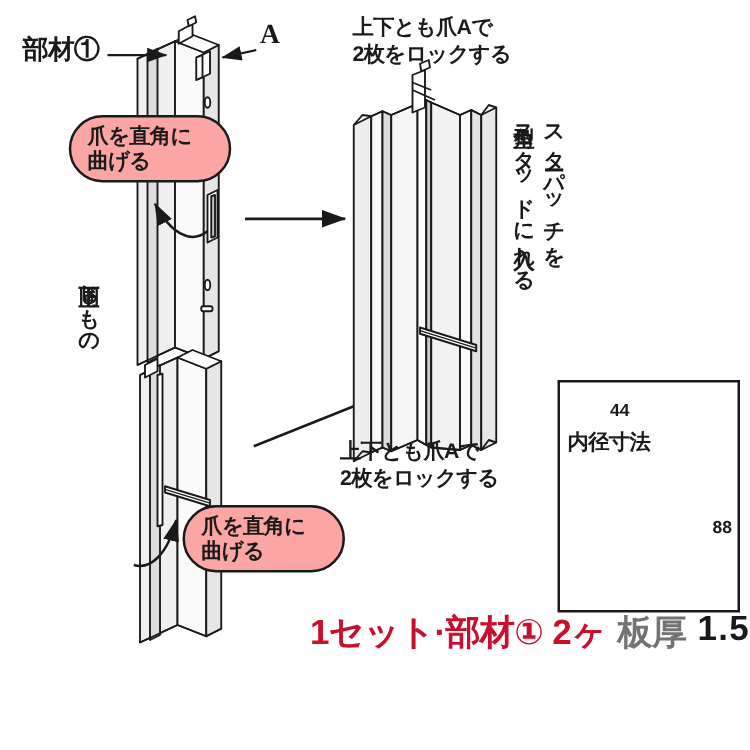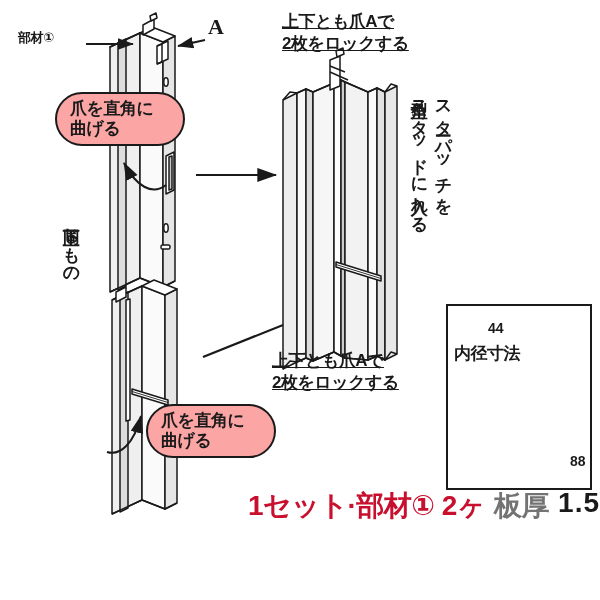--- a/index.html
+++ b/index.html
@@ -29,24 +29,24 @@
   .tx {
     position: absolute;
     color: #1a1a1a;
     font-weight: 700;
     line-height: 1.18;
     white-space: pre;
     letter-spacing: -0.5px;
   }
   .tx-h {
     font-size: 17px;
-    text-decoration: underline;
   }
   .tx-label {
-    font-size: 13px;
+    font-size: 21px;
+    font-family: Liberation Mono, monospace;
   }
   .tx-A {
     font-size: 22px;
     font-weight: 700;
     font-family: "Liberation Serif", "DejaVu Serif", serif;
   }
   .vtx {
     position: absolute;
     writing-mode: vertical-rl;
     text-orientation: upright;
@@ -291,21 +291,21 @@
   </div>
 
   <div class="bubble" style="left:146px; top:404px; width:130px; height:54px;">
     <span>爪を直角に</span>
     <span>曲げる</span>
   </div>
 
   <div id="inset-box" style="left:446px; top:304px; width:146px; height:186px;"></div>
   <div id="inset-title" style="left:422px; top:310px; width:130px;margin-top:32px;">内径寸法</div>
   <div class="dim-num" style="left:488px; top:320px;">44</div>
-  <div class="dim-num" style="left:570px; top:413px;margin-top:40px;">88</div>
+  <div class="dim-num" style="left:570px; top:413px;">88</div>
 
   <div id="footer-spec">
     <span class="red">1セット·部材① 2ヶ</span>
     <span class="blk">板厚</span>
     <span class="num" style="margin-left:9px;">1.5</span>
     <span class="num">mm</span>
   </div>
 
 </div>
 

